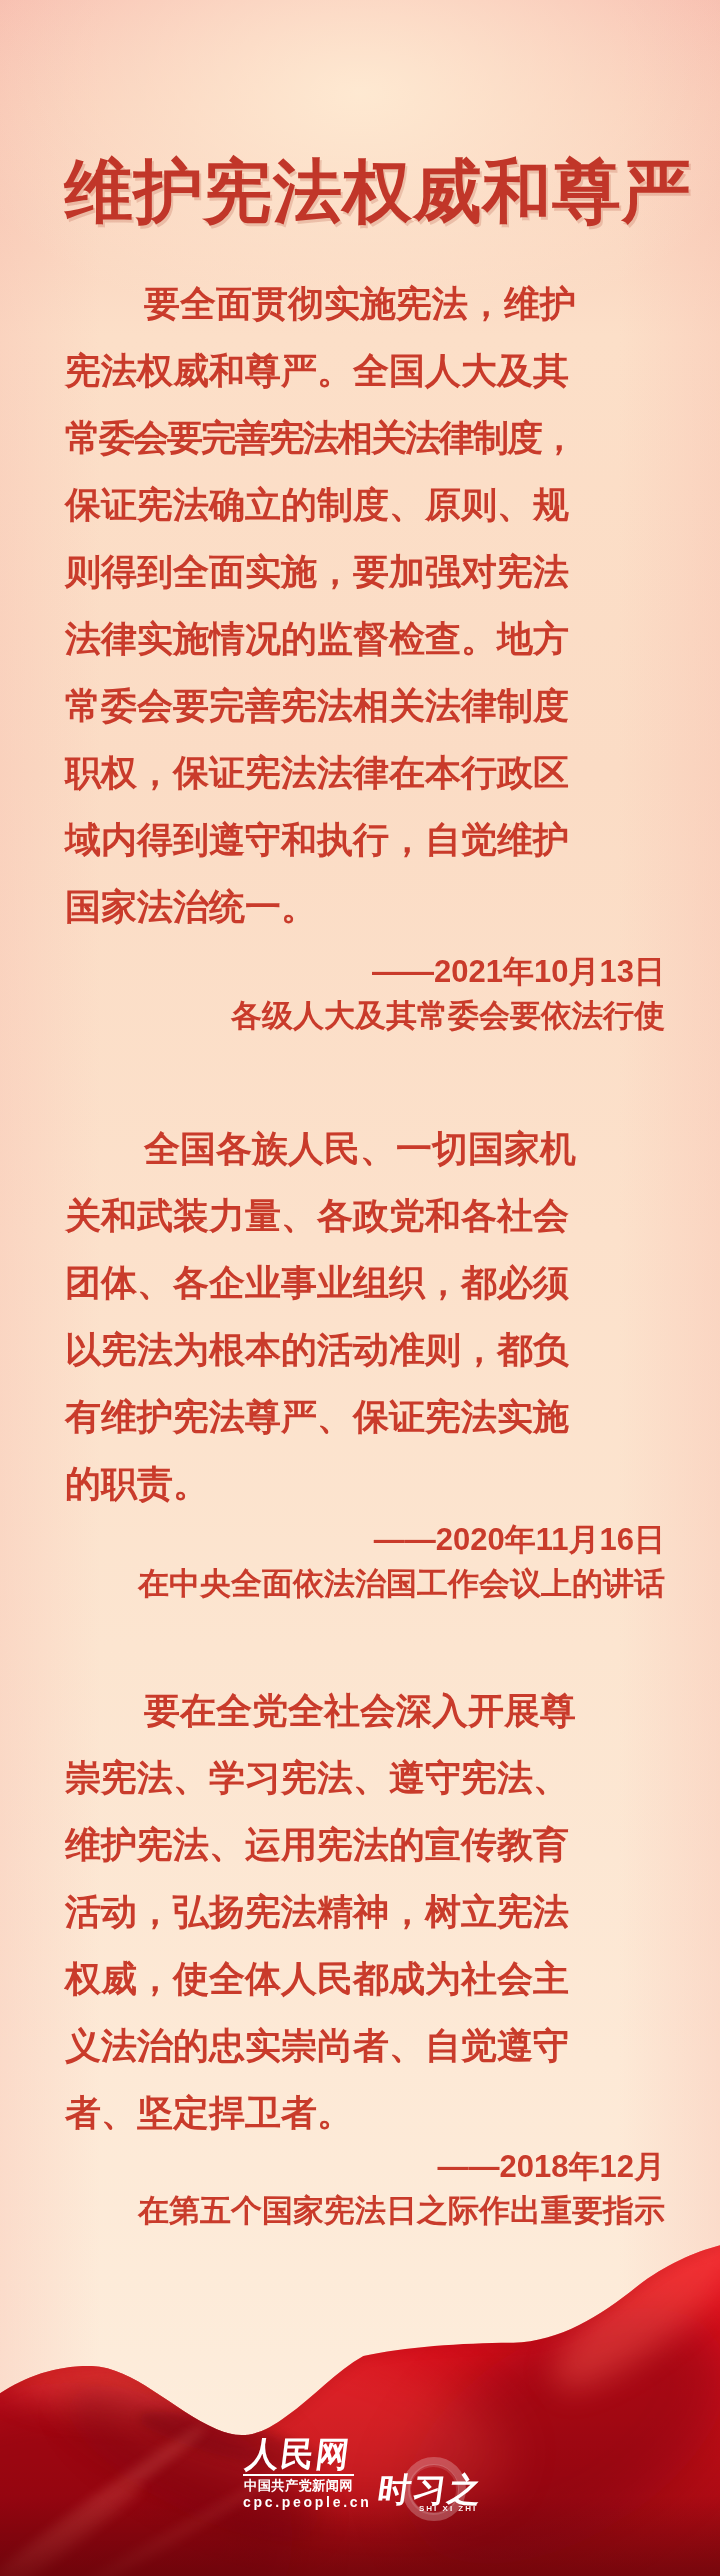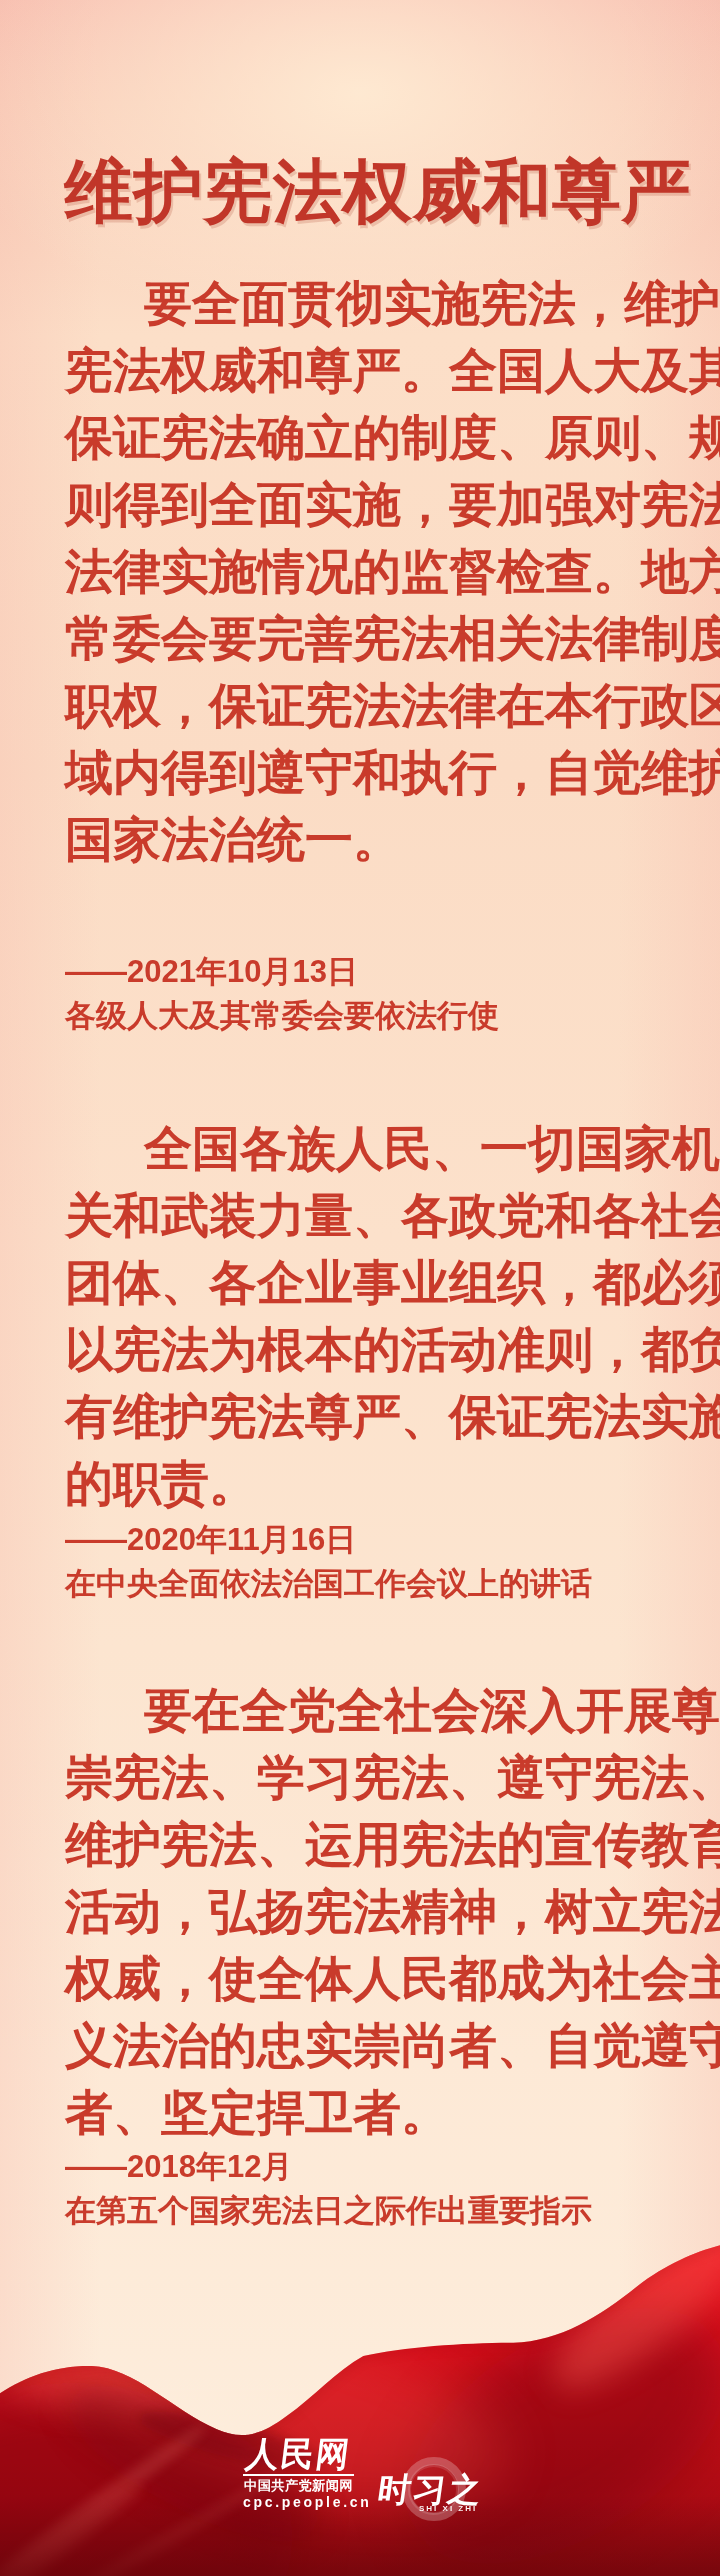--- a/index.html
+++ b/index.html
@@ -19,27 +19,27 @@
     position:absolute;left:64px;top:152px;
     font-size:69px;line-height:1.15;font-weight:900;
     color:#c13629;letter-spacing:0.7px;white-space:nowrap;
     text-shadow:2px 2.7px 0 rgba(160,42,24,0.18);
   }
   .quote{
     position:absolute;left:65px;width:600px;
     color:#c93b2b;font-weight:700;
   }
   .quote .qline{
-    font-size:48px;line-height:67px;white-space:nowrap;
+    font-size:36px;line-height:67px;white-space:nowrap;
   }
   .quote .qline.indent{ text-indent:79px; }
   .quote .qline.tight{ letter-spacing:-2px; }
   .attribution{
     position:absolute;left:65px;width:600px;
-    text-align:left;color:#c93b2b;font-weight:700;
+    text-align:right;color:#c93b2b;font-weight:700;
   }
   .attribution div{font-size:31px;line-height:44px;white-space:nowrap;}
   #p1{top:270px;} #a1{top:950px;}
   #p2{top:1115px;} #a2{top:1518px;}
   #p3{top:1677px;} #a3{top:2145px;}
   #ribbon{position:absolute;left:0;top:2216px;width:720px;height:360px;display:block;}
   
   .logo-people{
     position:absolute;left:243px;top:2435px;width:111px;
     color:#fff;text-align:center;z-index:5;
@@ -77,20 +77,21 @@
 </head>
 <body>
 
 <div id="poster">
 
   <div class="title">维护宪法权威和尊严</div>
 
   <div class="quote" id="p1">
     <div class="qline indent">要全面贯彻实施宪法，维护</div>
     <div class="qline">宪法权威和尊严。全国人大及其</div>
+    <div class="qline tight">常委会要完善宪法相关法律制度，</div>
     <div class="qline">保证宪法确立的制度、原则、规</div>
     <div class="qline">则得到全面实施，要加强对宪法</div>
     <div class="qline">法律实施情况的监督检查。地方</div>
     <div class="qline">常委会要完善宪法相关法律制度</div>
     <div class="qline">职权，保证宪法法律在本行政区</div>
     <div class="qline">域内得到遵守和执行，自觉维护</div>
     <div class="qline">国家法治统一。</div>
   </div>
   <div class="attribution" id="a1">
     <div>——2021年10月13日</div>

